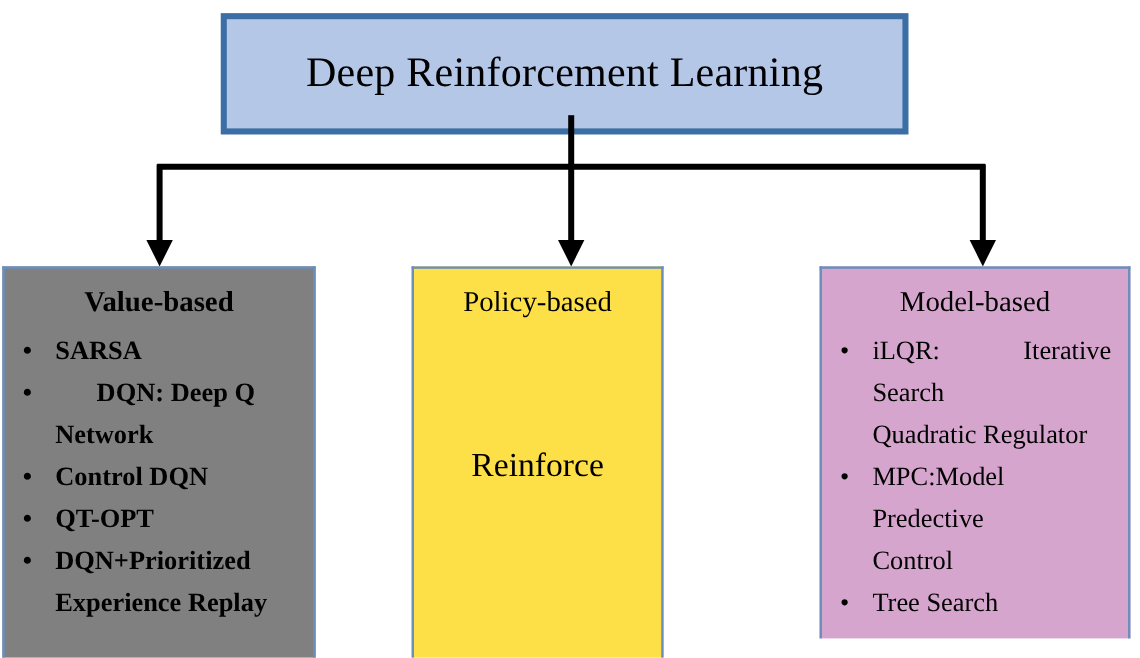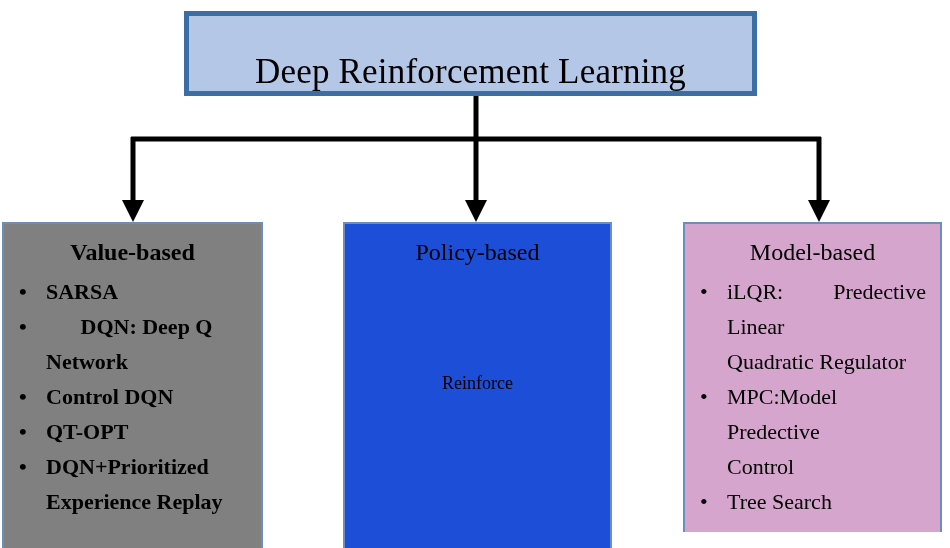--- a/index.html
+++ b/index.html
@@ -23,26 +23,26 @@
     width: 950px;
     height: 548px;
   }
 
   
   .root-node {
     position: absolute;
     left: 184px;
     top: 11px;
     width: 573px;
-    height: 85px;
+    height: 101px;
     box-sizing: border-box;
     background: #b4c7e7;
     border: 5px solid #3b6ea5;
     display: flex;
-    align-items: flex-end;
+    align-items: center;
     justify-content: center;
   }
   .root-title {
     font-size: 35px;
     line-height: 1.1;
     letter-spacing: 0.2px;
     white-space: nowrap;
   }
 
   
@@ -58,21 +58,21 @@
   
   .leaf {
     position: absolute;
     box-sizing: border-box;
     border: 2px solid #6a8fbd;
     border-bottom: none;
     overflow: hidden;
     padding: 0;
   }
   .leaf-value  { left: 2px;   top: 222px; width: 261px; height: 326px; background: #808080; font-weight: bold; }
-  .leaf-policy { left: 343px; top: 222px; width: 269px; height: 326px; background: #1d4ed8; }
+  .leaf-policy { left: 343px; top: 222px; width: 210px; height: 326px; background: #fde047; }
   .leaf-model  { left: 683px; top: 222px; width: 259px; height: 310px; background: #d6a5cd; }
 
   .leaf-title {
     text-align: center;
     font-size: 24px;
     line-height: 1.0;
     margin-top: 16px;
     margin-bottom: 10px;
   }
 
@@ -105,21 +105,21 @@
     text-align-last: justify;
   }
   .bullet-item .last-line {
     display: block;
     text-align: center;
     text-align-last: left;
   }
 
   .single-note {
     text-align: center;
-    font-size: 18px;
+    font-size: 28px;
     line-height: 1.1;
     margin-top: 110px;
   }
 </style>
 </head>
 <body>
 
 <div id="diagram">
 
   <div class="root-node">
@@ -166,21 +166,21 @@
 
   <div class="leaf leaf-policy">
     <div class="leaf-title">Policy-based</div>
     <div class="single-note">Reinforce</div>
   </div>
 
   <div class="leaf leaf-model">
     <div class="leaf-title">Model-based</div>
     <ul class="bullet-list">
       <li class="bullet-item">
-        <span class="just-line">iLQR: Predective Linear</span>
+        <span class="just-line">iLQR: Iterative Search</span>
         <span class="last-line">Quadratic Regulator</span>
       </li>
       <li class="bullet-item">
         <span class="just-line">MPC:Model Predective</span>
         <span class="last-line">Control</span>
       </li>
       <li class="bullet-item">
         <span class="last-line">Tree Search</span>
       </li>
     </ul>

